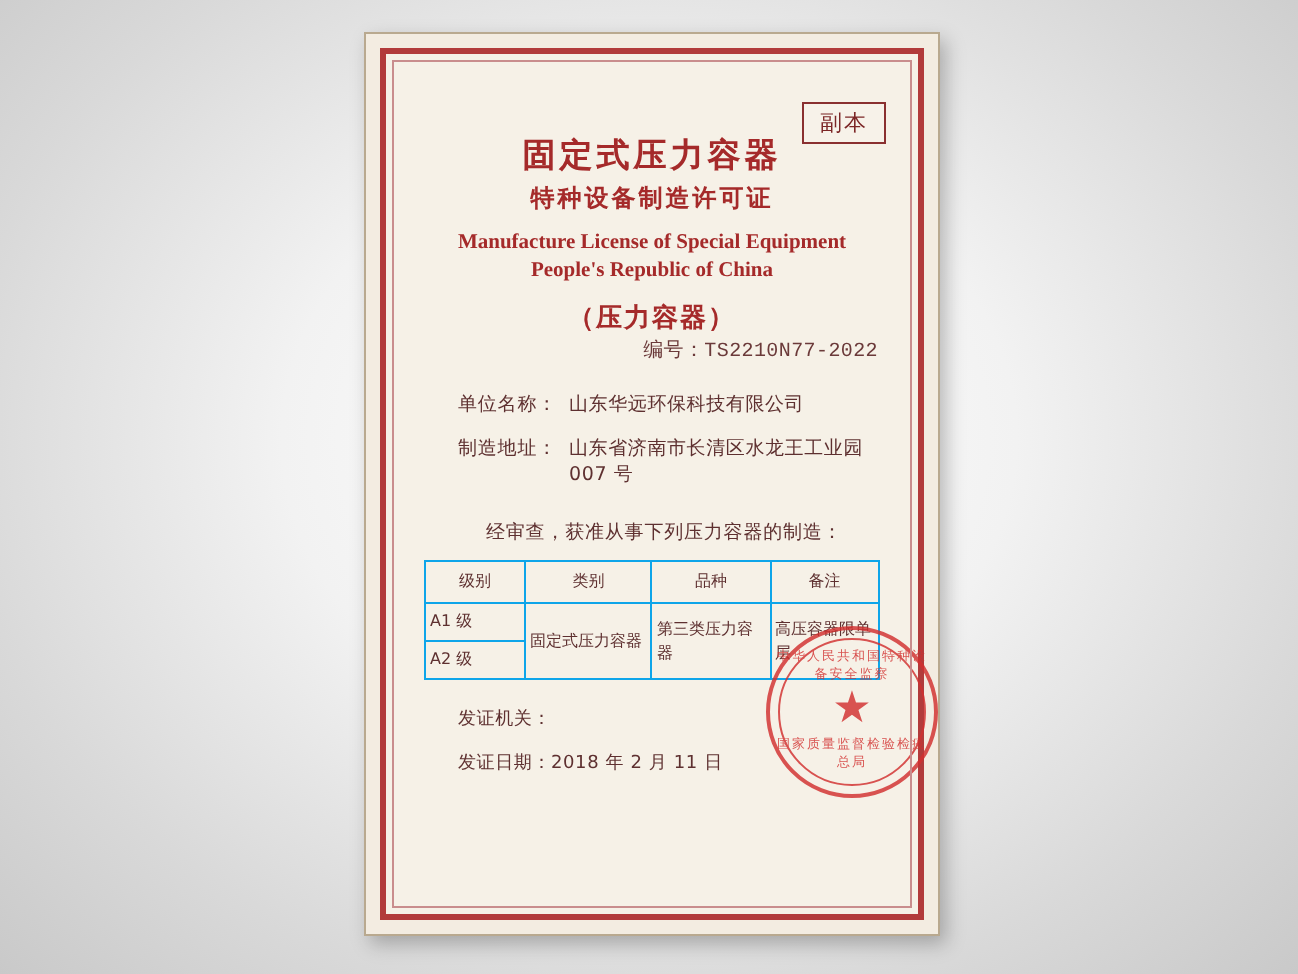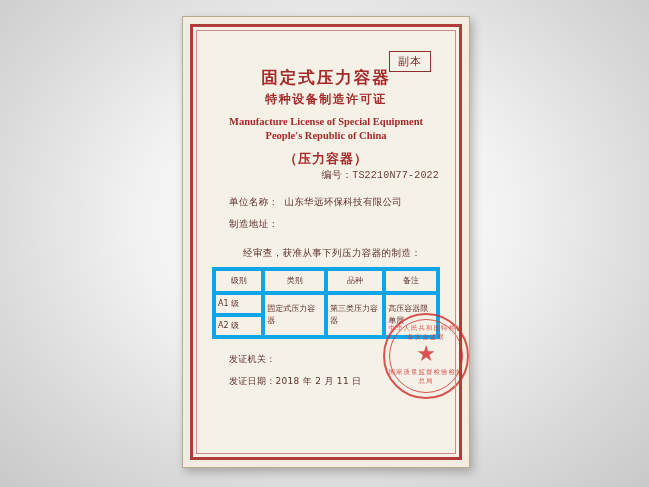--- a/index.html
+++ b/index.html
@@ -56,21 +56,21 @@
     left: 14px;
     top: 14px;
     right: 14px;
     bottom: 14px;
     box-sizing: border-box;
   }
 
   
   .copy-badge {
     position: absolute;
-    right: 14px;
+    right: 2px;
     top: 10px;
     border: 1px solid #8a3030;
     color: #7c2626;
     font-size: 11px;
     letter-spacing: 1px;
     padding: 2px 8px;
     background: #f7f2e9;
     font-family: "DejaVu Sans", sans-serif;
   }
 
@@ -164,21 +164,21 @@
   }
   table.scope-table {
     width: 100%;
     border-collapse: collapse;
     font-size: 8px;
     color: #5e3030;
     font-family: "DejaVu Sans", sans-serif;
   }
   table.scope-table th,
   table.scope-table td {
-    border: 4px solid #0ea5e9;
+    border: 1px solid #0ea5e9;
     padding: 3px 2px;
     font-weight: normal;
     line-height: 12px;
   }
   table.scope-table th {
     height: 14px;
   }
   .col-a { width: 22%; }
   .col-b { width: 28%; }
   .col-c { width: 26%; }
@@ -278,20 +278,21 @@
 
         <div class="cert-no">编号：TS2210N77-2022</div>
 
         <div class="fields">
           <div class="field-row">
             <span class="field-label">单位名称：</span>
             <span class="field-value">山东华远环保科技有限公司</span>
           </div>
           <div class="field-row">
             <span class="field-label">制造地址：</span>
+            <span class="field-value">山东省济南市长清区水龙王工业园 007 号</span>
           </div>
         </div>
 
         <div class="scope-line">经审查，获准从事下列压力容器的制造：</div>
 
         <div class="tbl-wrap">
           <table class="scope-table">
             <thead>
               <tr>
                 <th class="col-a">级别</th>

